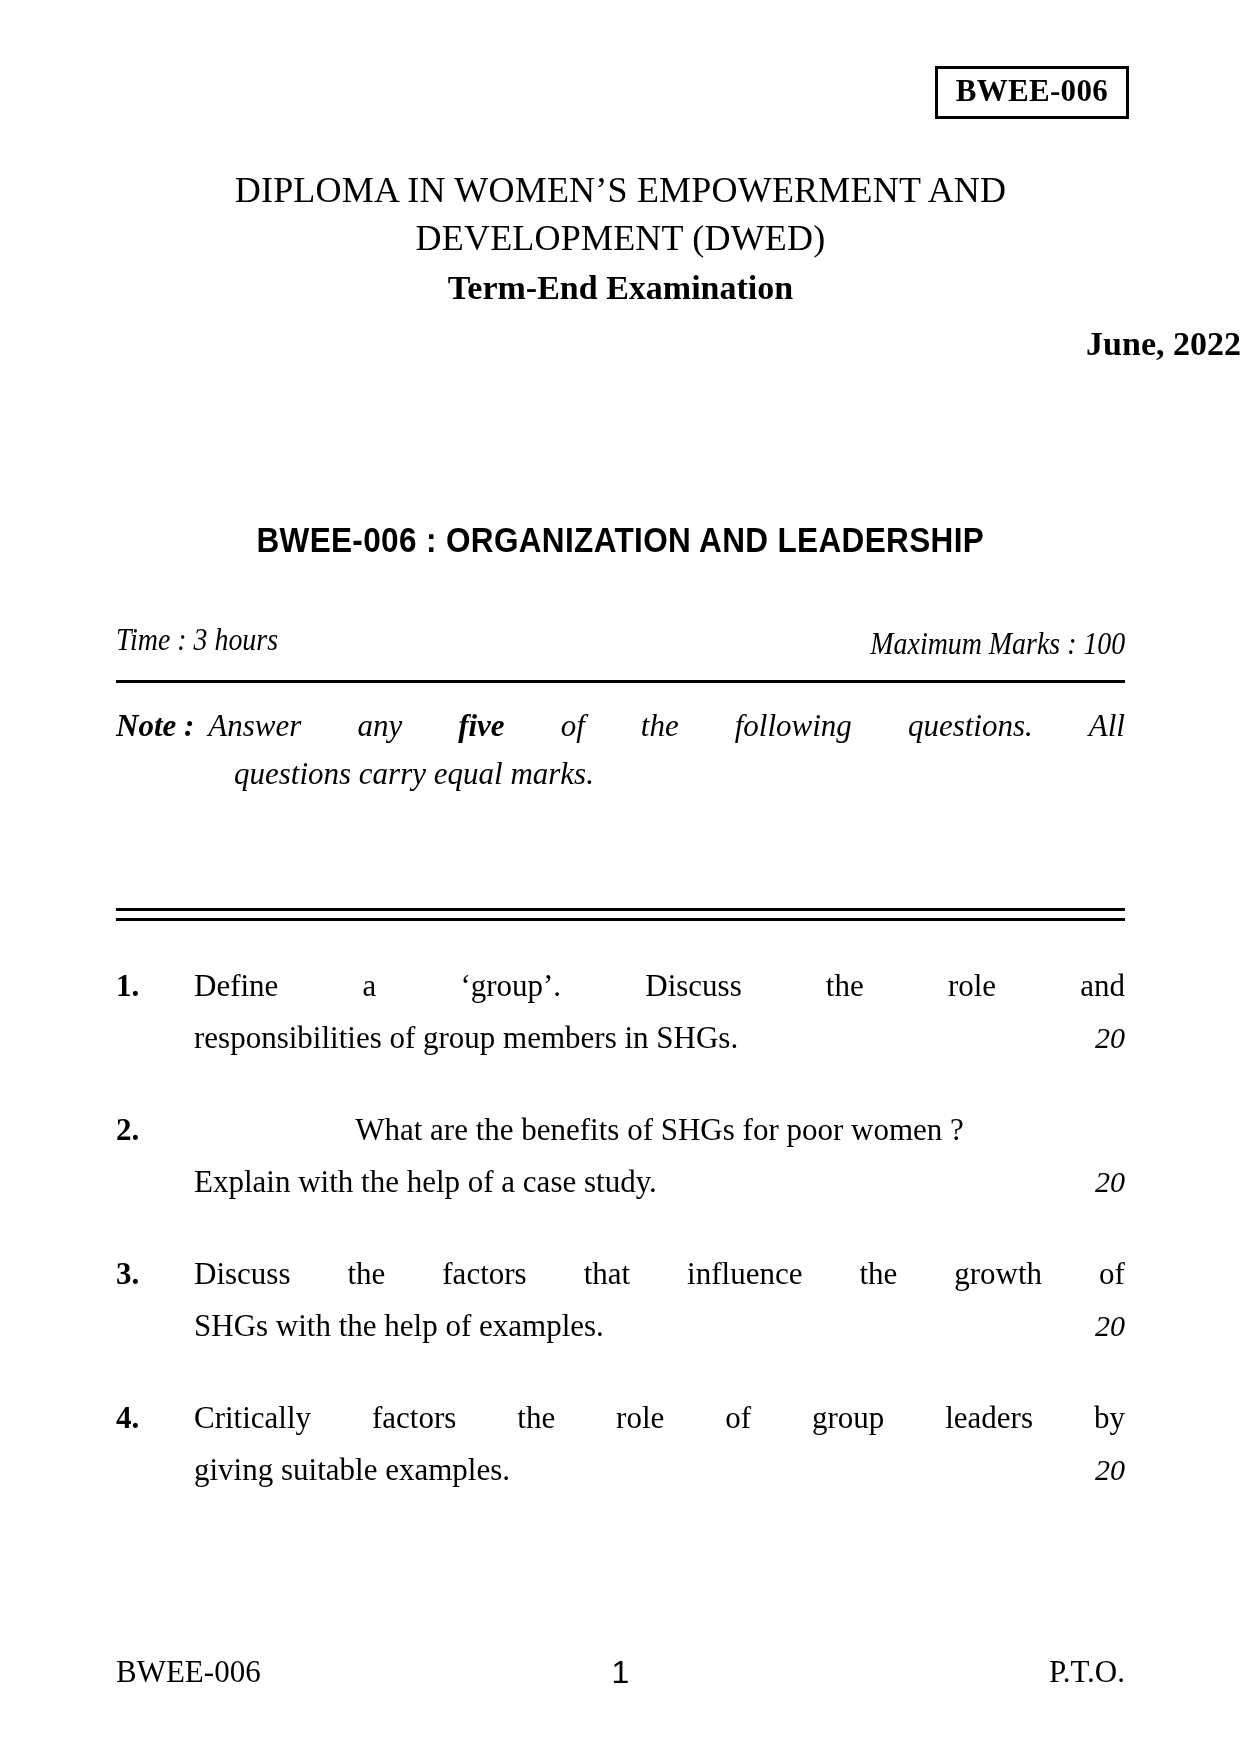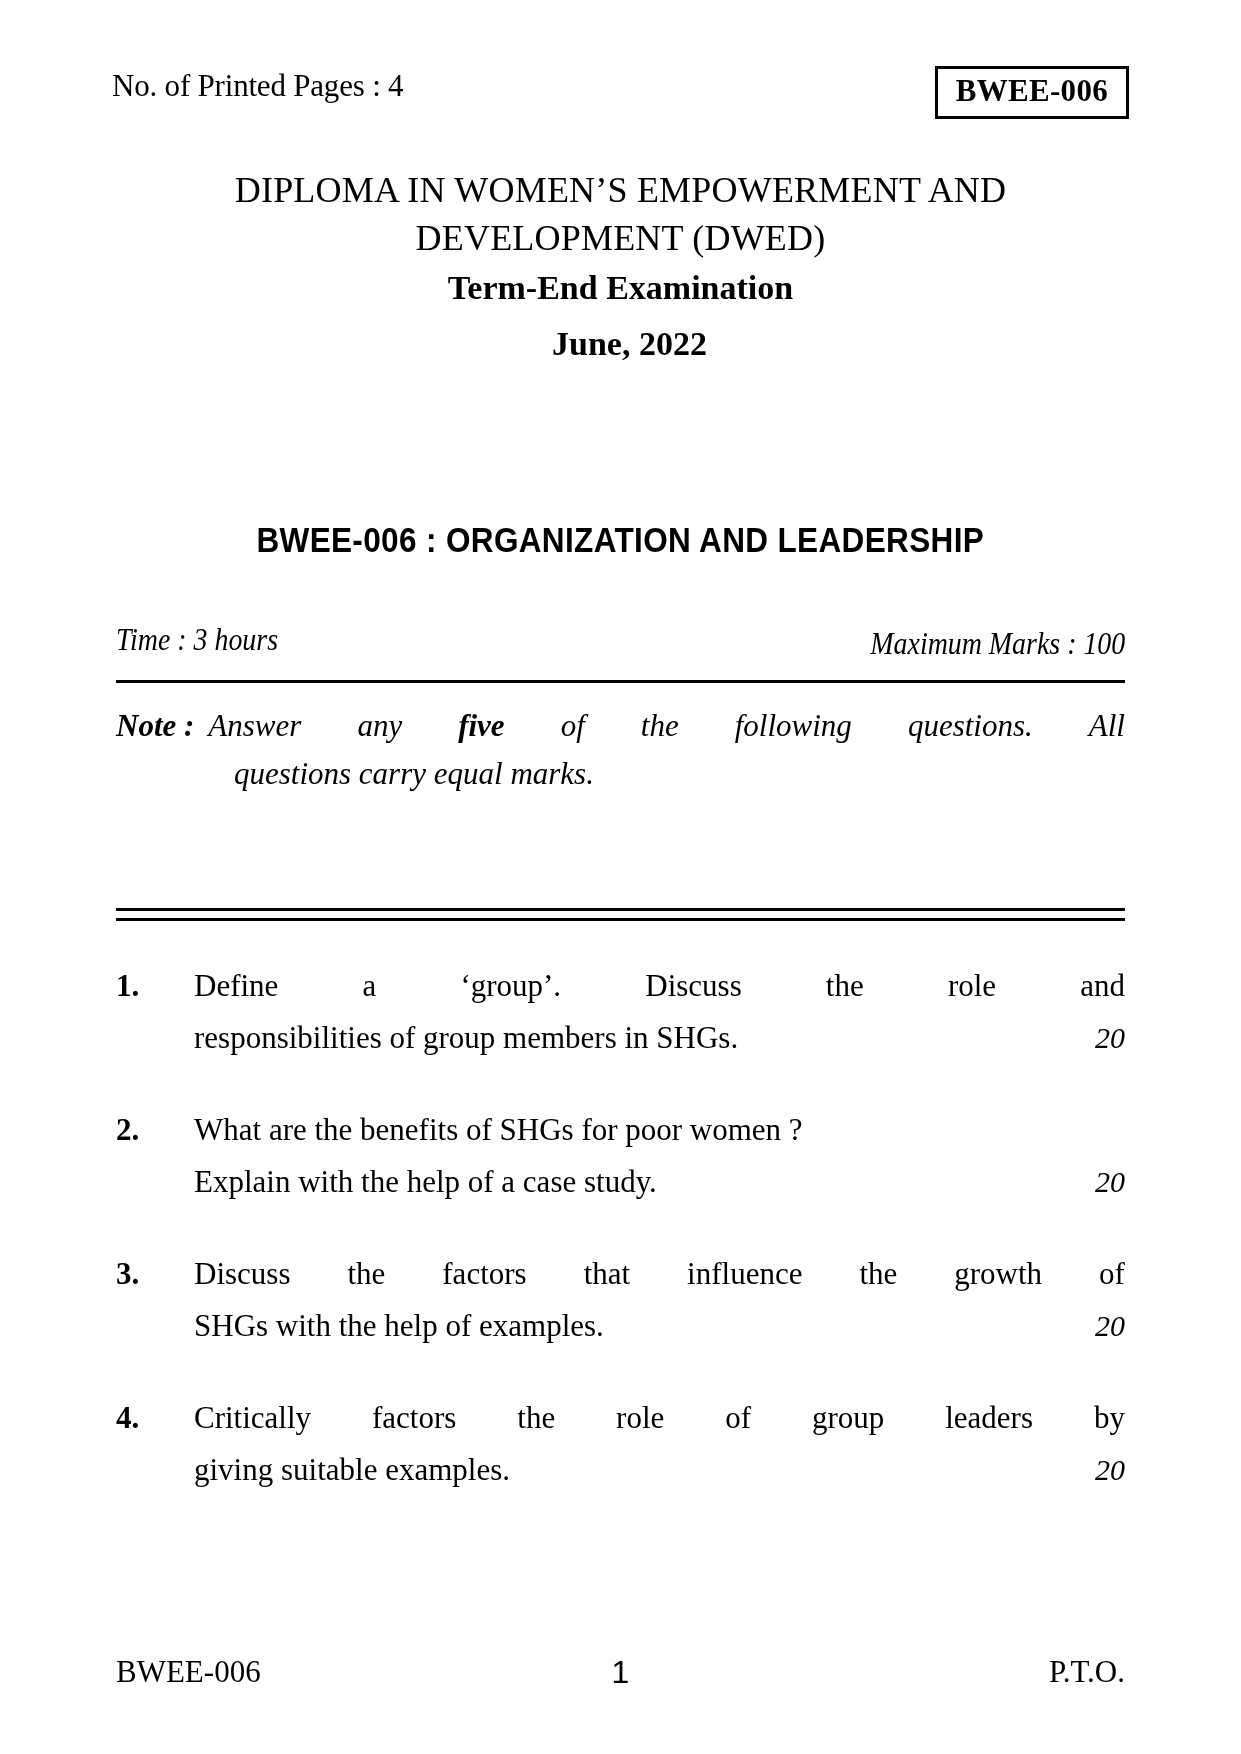--- a/index.html
+++ b/index.html
@@ -74,21 +74,21 @@
     font-weight: bold;
     font-size: 34px;
     line-height: 44px;
   }
 
   .date-line {
     position: absolute;
     top: 322px;
     left: 0;
     right: 0;
-    text-align: center;
+    text-align: right;
     font-weight: bold;
     font-size: 34px;
     line-height: 44px;
     padding-left: 18px;
   }
 
   .course-title {
     position: absolute;
     top: 520px;
     left: 0;
@@ -205,21 +205,21 @@
     margin-left: 78px;
     padding-right: 0;
   }
 
   .q-line {
     display: flex;
     justify-content: space-between;
     white-space: nowrap;
   }
   .q-line.last {
-    justify-content: flex-start;
+    justify-content: center;
   }
   .q-line .frag { display: inline-block; }
 
   .q-tail {
     display: flex;
     justify-content: space-between;
     align-items: baseline;
     white-space: nowrap;
   }
 
@@ -259,21 +259,20 @@
     top: 0;
     white-space: nowrap;
   }
 </style>
 </head>
 <body>
 
 <div class="page">
 
   <div class="top-row">
-    <div class="printed-pages">No. of Printed Pages : 4</div>
     <div class="code-box">BWEE-006</div>
   </div>
 
   <div class="prog-title">
     <div>DIPLOMA IN WOMEN’S EMPOWERMENT AND</div>
     <div>DEVELOPMENT (DWED)</div>
   </div>
 
   <div class="term-line">Term-End Examination</div>
 

